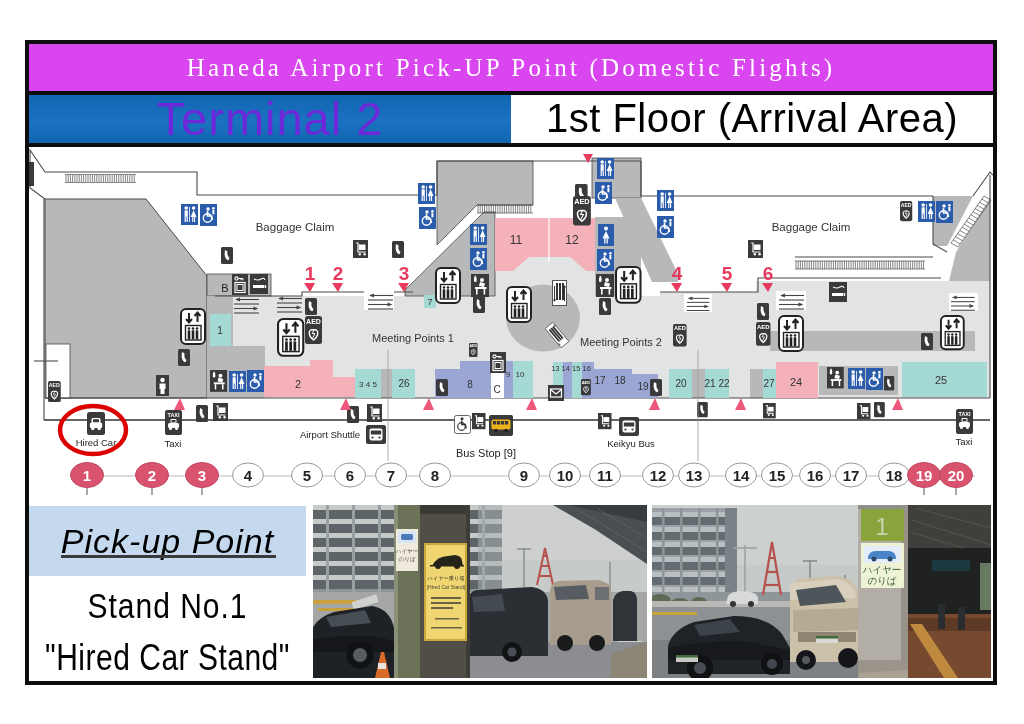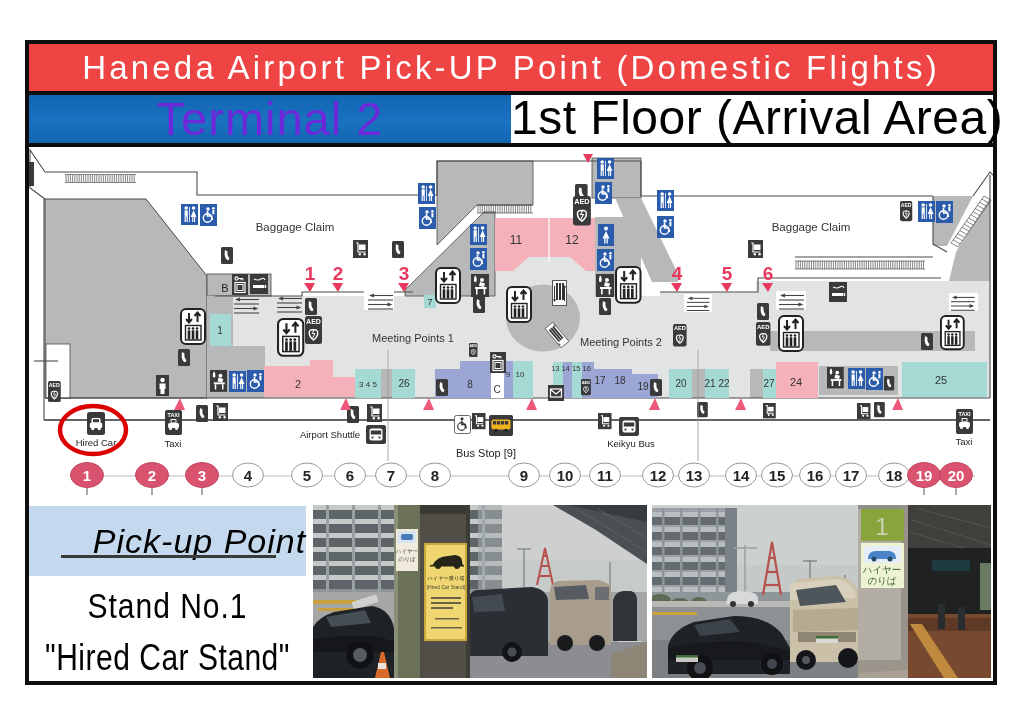--- a/index.html
+++ b/index.html
@@ -1,27 +1,27 @@
 <!DOCTYPE html>
 <html><head>
 <meta charset="utf-8">
 <style>
 html,body{margin:0;padding:0;width:1024px;height:724px;background:#fff;overflow:hidden;}
 body{font-family:"Liberation Sans",sans-serif;position:relative;}
 .abs{position:absolute;}
 #frame{left:25px;top:40px;width:964px;height:637px;border:4px solid #0d0d0d;}
-#band1{left:29px;top:44px;width:964px;height:47px;background:#ef4444;color:#fff;
- font-size:33px;letter-spacing:3.2px;text-align:center;line-height:48px;white-space:nowrap;}
+#band1{left:29px;top:44px;width:964px;height:47px;background:#d946ef;color:#fff;
+ font-size:25px;letter-spacing:3.2px;text-align:center;line-height:48px;white-space:nowrap;font-family:Liberation Serif, serif;}
 #sep1{left:29px;top:91px;width:964px;height:4px;background:#0d0d0d;}
 #band2{left:29px;top:95px;width:482px;height:48px;background:linear-gradient(#1166b2,#1b72c0 55%,#1166b2);}
 #t2{left:29px;top:95px;width:482px;height:48px;color:#6d28d9;font-size:47px;letter-spacing:1px;text-align:center;line-height:48px;}
-#f1{left:511px;top:95px;width:482px;height:60px;color:#000;font-size:48px;letter-spacing:0.5px;text-align:center;line-height:46px;white-space:nowrap;}
+#f1{left:511px;top:95px;width:482px;height:60px;color:#000;font-size:40px;letter-spacing:0.5px;text-align:center;line-height:46px;white-space:nowrap;}
 #sep2{left:29px;top:143px;width:964px;height:4px;background:#0d0d0d;}
 #pickbox{left:29px;top:506px;width:277px;height:70px;background:#c5d9ee;}
-#picktxt{left:29px;top:508px;width:277px;height:69px;font-style:italic;font-size:34px;letter-spacing:1px;text-align:center;line-height:66px;padding-left:32px;}
+#picktxt{left:29px;top:508px;width:277px;height:69px;font-style:italic;font-size:34px;letter-spacing:1px;text-align:center;line-height:66px;}
 #pickline{left:61px;top:555px;width:215px;height:3px;background:#3a3a3a;}
 #stand1{left:29px;top:586px;width:277px;font-size:30px;letter-spacing:1px;text-align:center;white-space:nowrap;transform:scaleY(1.18);transform-origin:top;}
 #stand2{left:20px;top:638px;width:295px;font-size:30px;letter-spacing:0.5px;text-align:center;white-space:nowrap;transform:scaleY(1.2);transform-origin:top;}
 </style>
 </head>
 <body>
 
 <div class="abs" id="frame"></div>
 
 <div class="abs" id="band1">Haneda Airport Pick-UP Point (Domestic Flights)</div>

